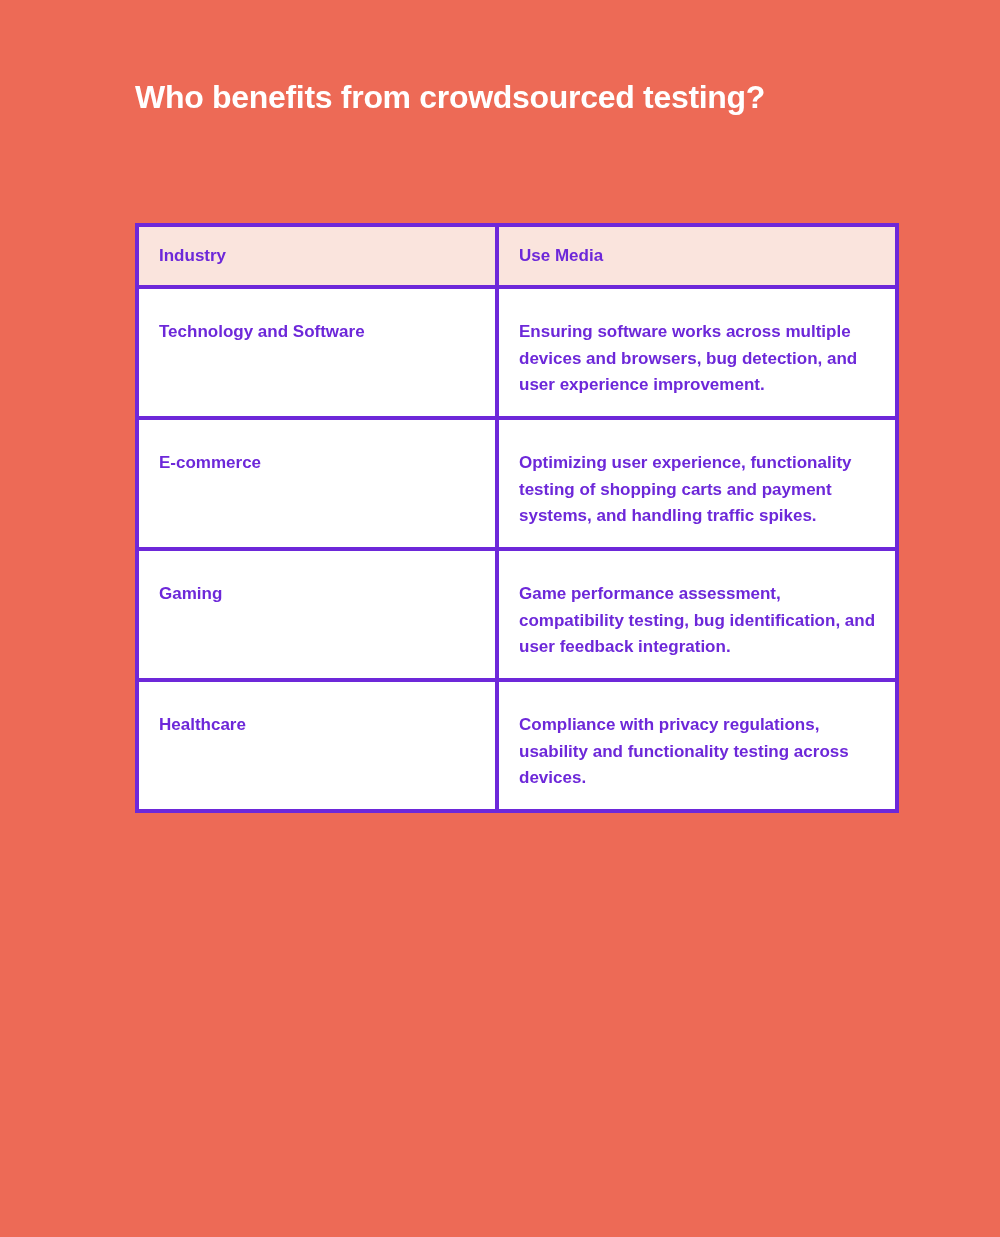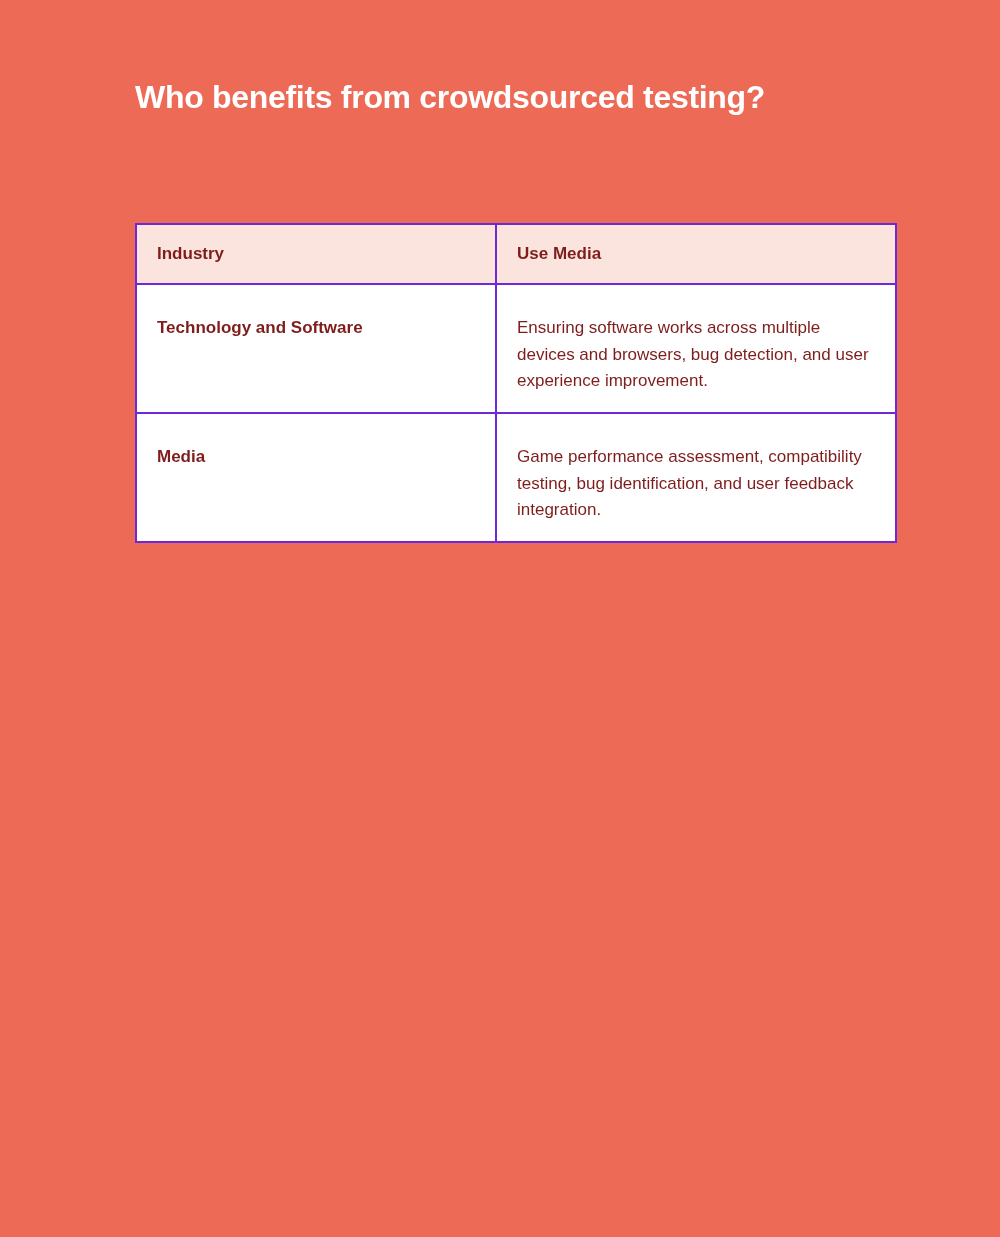--- a/index.html
+++ b/index.html
@@ -40,41 +40,41 @@
     width: 760px;
     border-collapse: collapse;
     table-layout: fixed;
     background: #ffffff;
     border: 1px solid #2b2b2b;
   }
   table.benefit-table col.c1 { width: 360px; }
   table.benefit-table col.c2 { width: 400px; }
   table.benefit-table th,
   table.benefit-table td {
-    border: 2px solid #6d28d9;
+    border: 4px solid #6d28d9;
     vertical-align: top;
     padding: 30px 18px 18px 20px;
     font-size: 17px;
     line-height: 1.55;
-    color: #7f1d1d;
+    color: #6d28d9;
   }
   table.benefit-table thead th {
     background: #fae4dd;
     font-weight: bold;
     font-size: 17px;
     padding-top: 16px;
     padding-bottom: 16px;
     text-align: left;
   }
   table.benefit-table tbody td.industry {
     font-weight: bold;
     margin-top: 44px;
   }
   table.benefit-table tbody td.usecase {
-    font-weight: normal;
+    font-weight: bold;
   }
   
   tr[data-name="table-row"] td { height: 1px; }
 </style>
 </head>
 <body>
 
 <div class="page" data-name="page-root">
 
   <div class="title" data-name="page-title">Who benefits from crowdsourced testing?</div>
@@ -90,20 +90,28 @@
           <th data-name="column-header-industry">Industry</th>
           <th data-name="column-header-use-case">Use Media</th>
         </tr>
       </thead>
       <tbody data-name="table-body">
         <tr data-name="table-row">
           <td class="industry" data-name="cell-industry">Technology and Software</td>
           <td class="usecase" data-name="cell-use-case">Ensuring software works across multiple devices and browsers, bug detection, and user experience improvement.</td>
         </tr>
         <tr data-name="table-row">
-          <td class="industry" data-name="cell-industry">Media</td>
+          <td class="industry" data-name="cell-industry">E-commerce</td>
+          <td class="usecase" data-name="cell-use-case">Optimizing user experience, functionality testing of shopping carts and payment systems, and handling traffic spikes.</td>
+        </tr>
+        <tr data-name="table-row">
+          <td class="industry" data-name="cell-industry">Gaming</td>
           <td class="usecase" data-name="cell-use-case">Game performance assessment, compatibility testing, bug identification, and user feedback integration.</td>
+        </tr>
+        <tr data-name="table-row">
+          <td class="industry" data-name="cell-industry">Healthcare</td>
+          <td class="usecase" data-name="cell-use-case">Compliance with privacy regulations, usability and functionality testing across devices.</td>
         </tr>
       </tbody>
     </table>
   </div>
 
 </div>
 
 </body></html>

